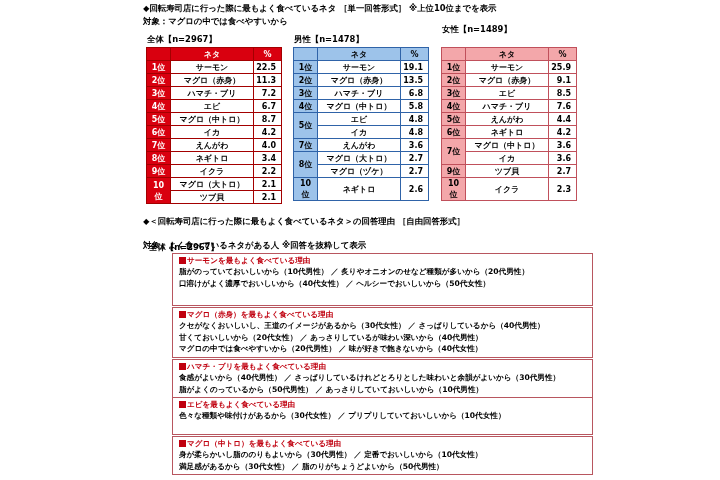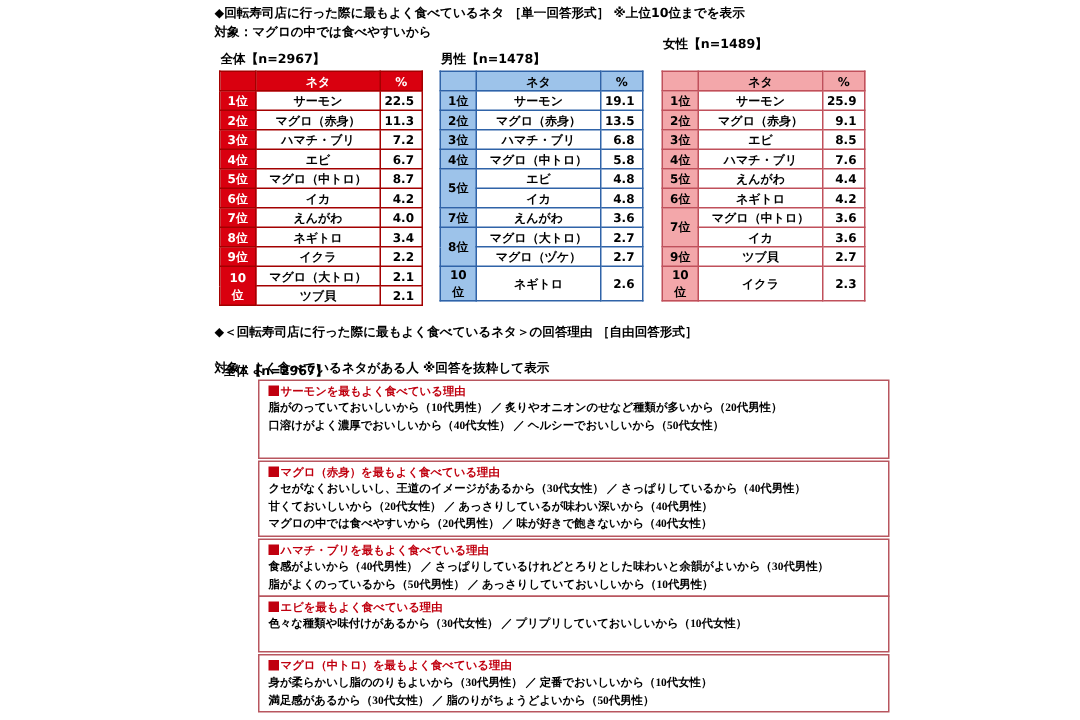--- a/index.html
+++ b/index.html
@@ -18,21 +18,21 @@
   .t-blue th { background: #9dc3ea; color: #000; border: 1px solid #2f63a8; }
   .t-blue td { border: 1px solid #2f63a8; }
   .t-blue td.rk { background: #9dc3ea; color: #000; }
   
   .t-pink th { background: #f3a7aa; color: #000; border: 1px solid #c0505b; }
   .t-pink td { border: 1px solid #c0505b; }
   .t-pink td.rk { background: #f3a7aa; color: #000; }
   .reason-box { position: absolute; left: 156px; width: 421px; border: 1px solid #b8565f; padding: 1px 0 1px 6px; margin-left: 16px; }
   .reason-head { color: #c0000f; font-size: 7.6px; font-weight: bold; line-height: 11px; white-space: nowrap; }
   .reason-head::before { content: ""; display: inline-block; width: 7px; height: 7px; background: #c0000f; margin-right: 1px; vertical-align: -1px; }
-  .reason-line { font-size: 7.6px; font-weight: bold; line-height: 11.5px; white-space: nowrap; font-family: Liberation Serif, serif; }
+  .reason-line { font-size: 7.6px; font-weight: bold; line-height: 11.5px; white-space: nowrap; }
 </style>
 </head>
 <body>
 
 <div class="title" style="top:3px;">◆回転寿司店に行った際に最もよく食べているネタ ［単一回答形式］ ※上位10位までを表示</div>
 <div class="subtitle" style="top:16px;">対象：マグロの中では食べやすいから</div>
 
 <div class="group-label" style="left:147px; top:34px;">全体【n=2967】</div>
 <table class="rank t-red" style="left:146px; top:47px; width:136px;">
   <tbody>

